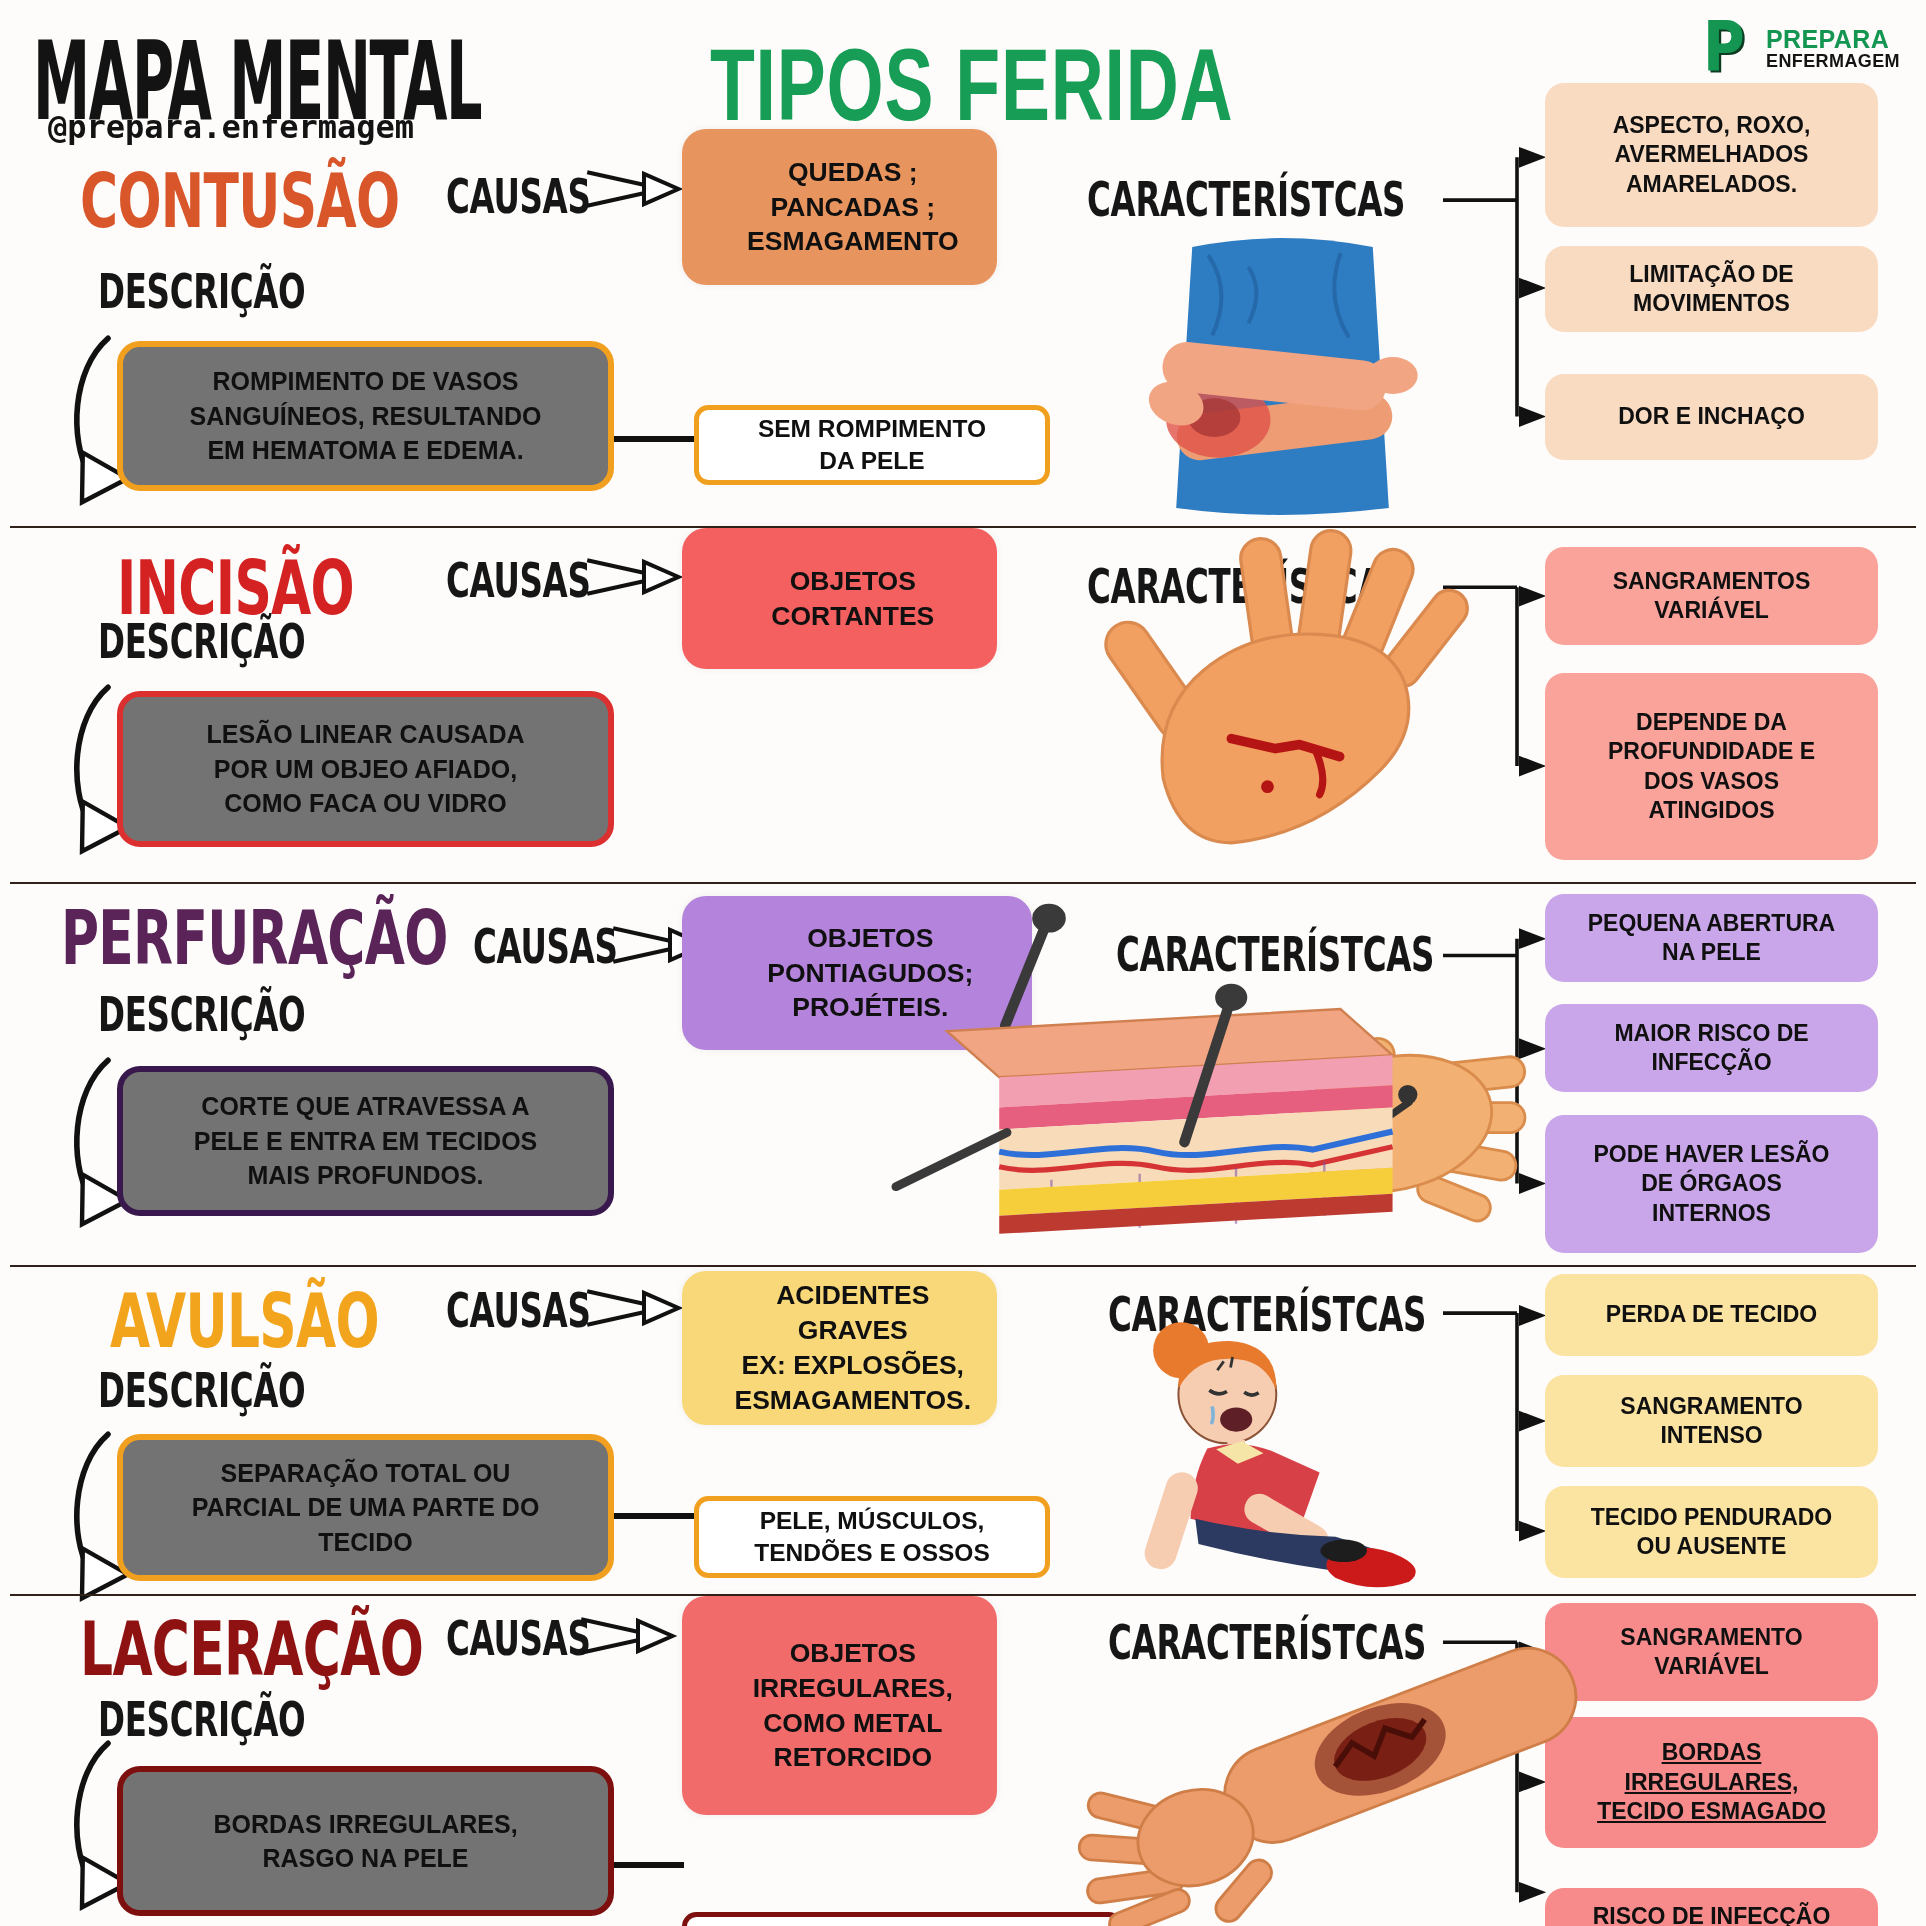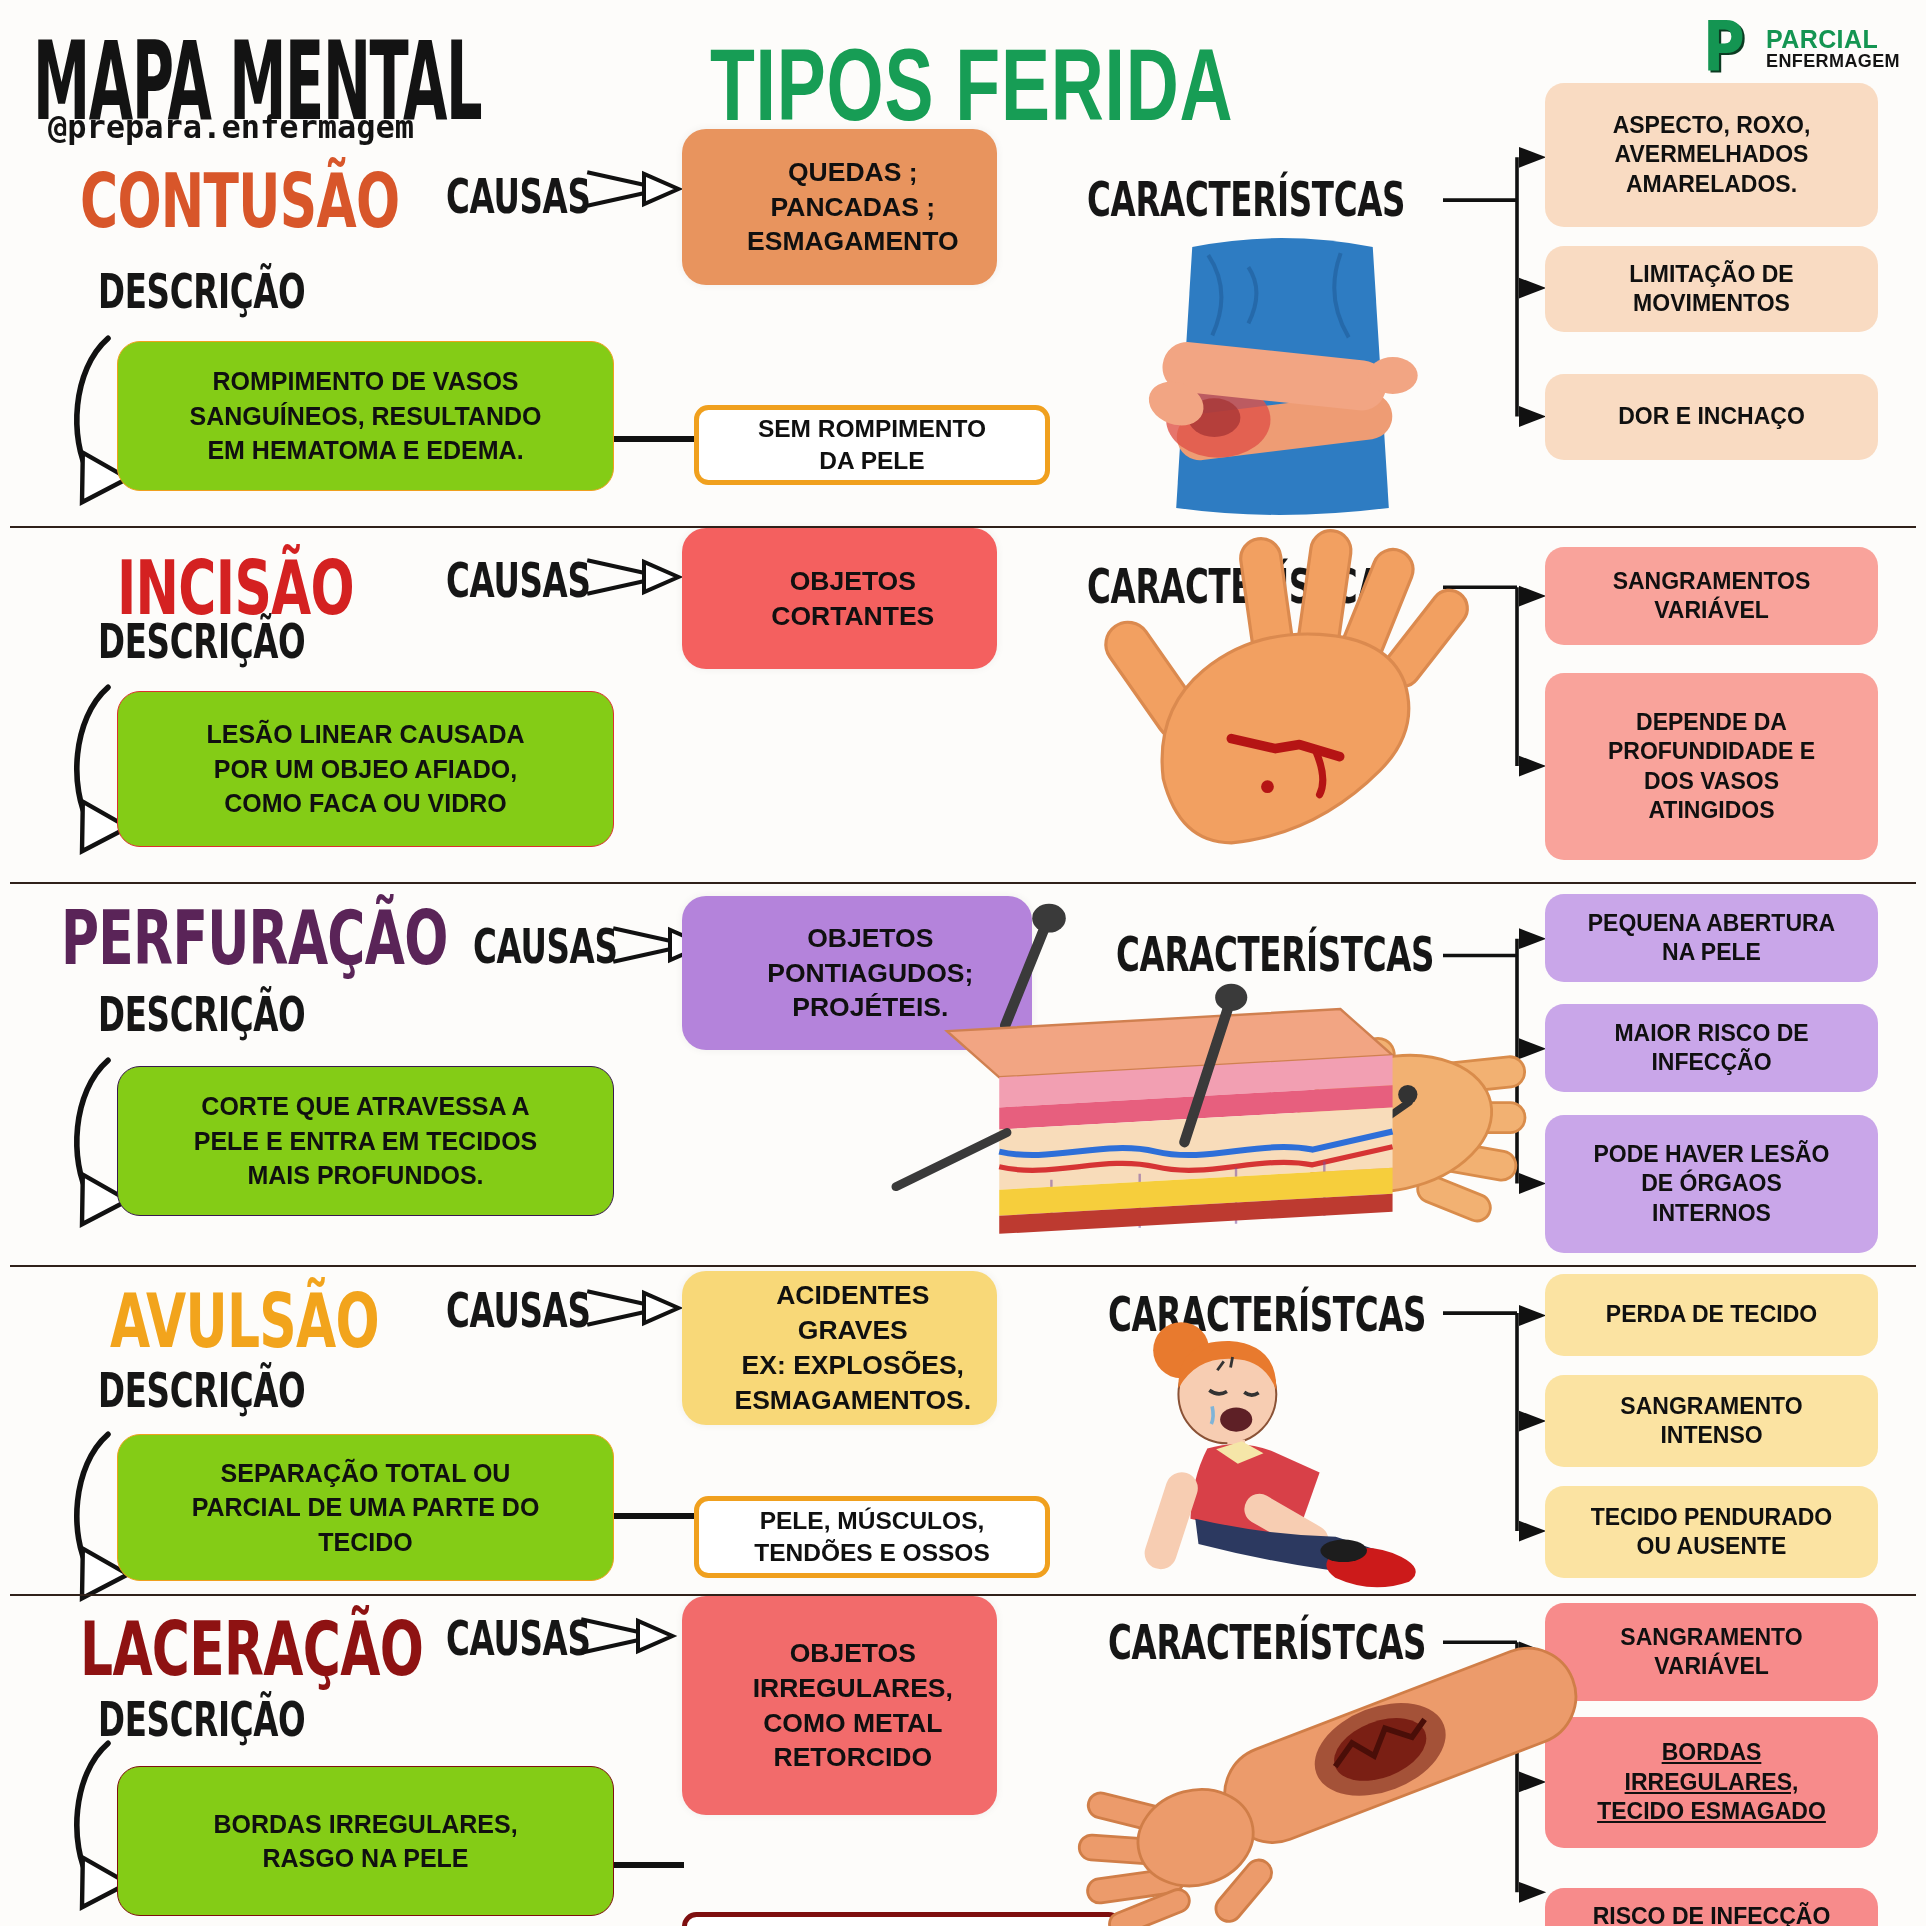--- a/index.html
+++ b/index.html
@@ -13,42 +13,42 @@
               transform:scale(0.93,1.30);transform-origin:left top;letter-spacing:0.8px;}
   .sec-title{position:absolute;font-family:"DejaVu Sans",sans-serif;font-weight:900;font-size:59px;
              transform:scale(0.88,1.28);transform-origin:left top;letter-spacing:-0.8px;}
   .lbl{position:absolute;font-family:"DejaVu Sans",sans-serif;font-weight:900;font-size:37px;color:#161616;
        transform:scale(0.88,1.30);transform-origin:left top;letter-spacing:-0.4px;}
   
   .box{position:absolute;display:flex;align-items:center;justify-content:center;text-align:center;
        color:#101010;white-space:pre-line;box-sizing:border-box;padding:7.2px 14.4px;font-weight:700;}
   .causes-box{border-radius:24px;font-size:26.5px;line-height:1.32;box-shadow:0 0 8.8px rgba(0,0,0,0.06);padding-left:41px;}
   .char-box{border-radius:19px;font-size:23px;line-height:1.28;}
-  .desc-box{background:#84cc16;border-radius:23px;font-size:25px;line-height:1.38;border:1px solid #a21caf;}
+  .desc-box{background:#737373;border-radius:23px;font-size:25px;line-height:1.38;border:6px solid #a21caf;}
   .extra-box{background:#fff;border-radius:14.4px;font-size:24.5px;line-height:1.32;border:5.2px solid #000;}
   .divider{position:absolute;left:10px;width:1906px;height:2px;background:#30211a;}
   .thickline{position:absolute;height:6px;background:#111;}
   svg{position:absolute;overflow:visible;}
   .logo-p{position:absolute;font-family:"DejaVu Sans",sans-serif;font-weight:900;color:#149552;
           transform:scale(0.95,1.15);transform-origin:left top;text-shadow:2.4px 1.6px 0 #0c3b22;}
   .logo-l1{position:absolute;font-family:"Liberation Sans",sans-serif;font-weight:900;color:#149552;letter-spacing:0.4px;}
   .logo-l2{position:absolute;font-family:"Liberation Sans",sans-serif;font-weight:800;color:#141414;letter-spacing:0.4px;}
 </style>
 </head>
 <body>
 
 <div id="canvas">
 
   <div class="brand-title" style="left:33px;top:18px;font-size:70px;">MAPA MENTAL</div>
   <div class="handle" style="left:48px;top:108px;font-size:32px;">@prepara.enfermagem</div>
   <div class="main-title" style="left:710px;top:25px;font-size:79px;">TIPOS FERIDA</div>
 
   <div>
     <div class="logo-p" style="left:1703px;top:7.2px;font-size:60px;">P</div>
-    <div class="logo-l1" style="left:1766px;top:25px;font-size:25px;">PARCIAL</div>
+    <div class="logo-l1" style="left:1766px;top:25px;font-size:25px;">PREPARA</div>
     <div class="logo-l2" style="left:1766px;top:51px;font-size:18px;">ENFERMAGEM</div>
   </div>
 
   <div class="sec-title" style="left:80px;top:157px;color:#D8562A;">CONTUSÃO</div>
   <div class="lbl" style="left:446px;top:169px;">CAUSAS</div>
 
   <svg style="left:584px;top:161px;" width="100" height="56" viewBox="0 0 250 140">
     <path d="M8,28 L152,60 M8,112 L152,80" stroke="#111" stroke-width="10" fill="none"></path>
     <polygon points="150,32 236,70 150,108" fill="#fff" stroke="#111" stroke-width="10"></polygon>
   </svg>

